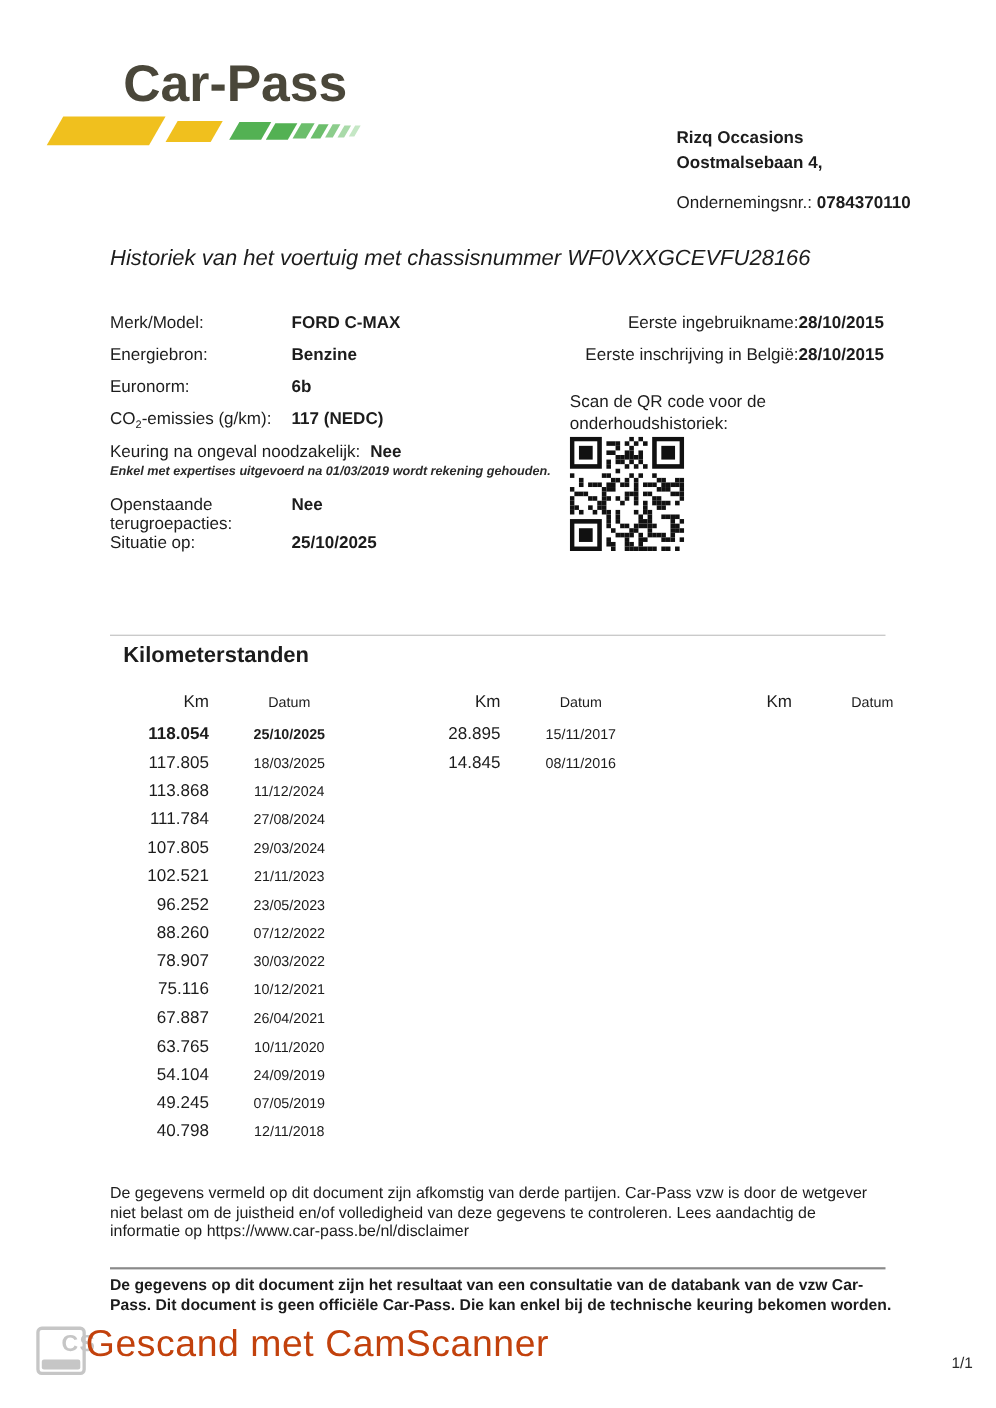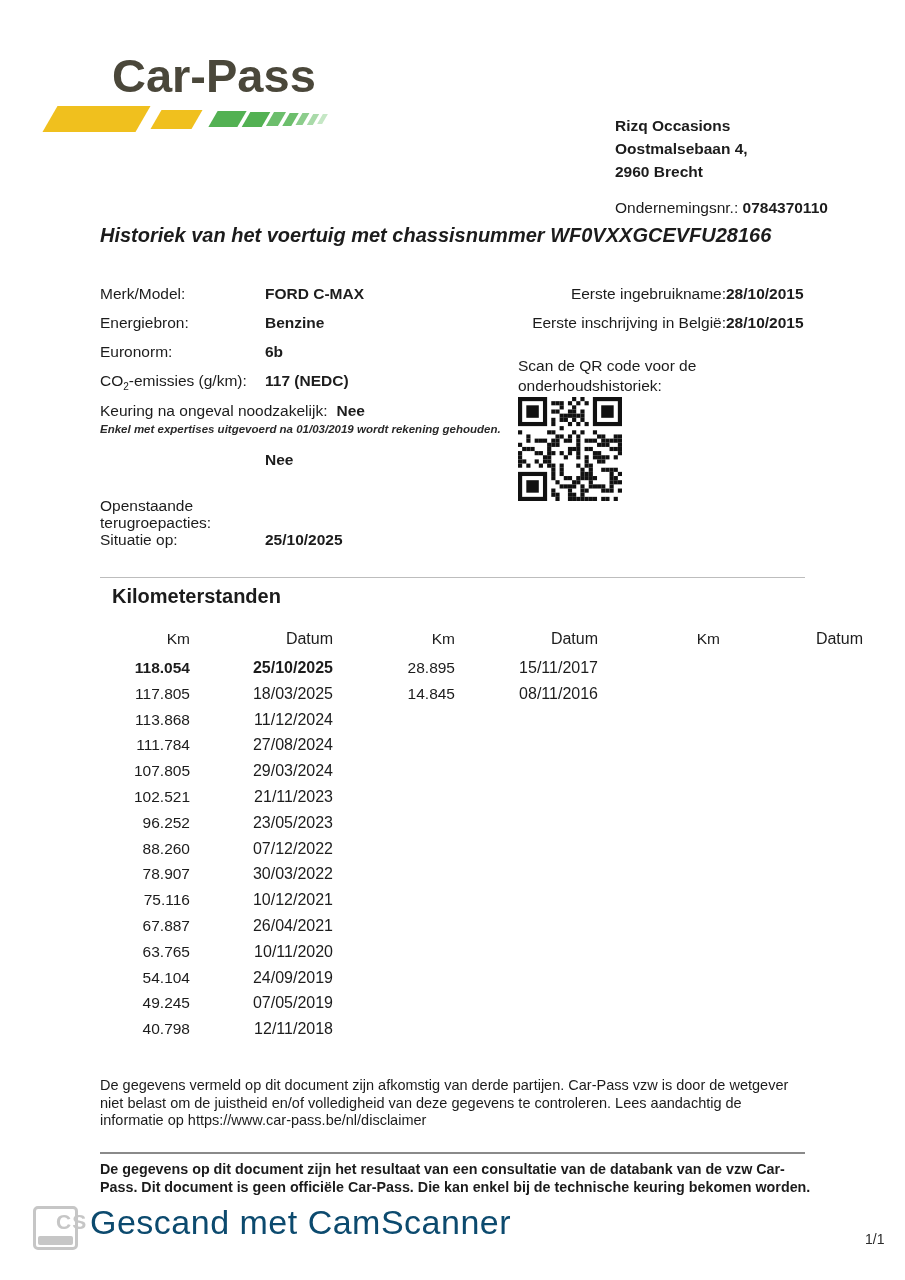--- a/index.html
+++ b/index.html
@@ -21,58 +21,58 @@
   .st8 { width:6px;  height:11px; background:var(--brand-green-4); margin-right:4px; }
   .st9 { width:5px;  height:10px; background:var(--brand-green-5); }
 
   
   .recipient { position:absolute; left:615px; top:114px; font-size:15.5px; line-height:23px; }
   .recipient .bold { font-weight:bold; }
   .company-line { margin-top:13px; font-weight:normal; }
   .company-line b { font-weight:bold; }
 
   
-  .title { position:absolute; left:100px; top:224px; width:720px; font-size:20px; font-weight:bold; font-style:italic; }
+  .title { position:absolute; left:100px; top:224px; width:720px; font-size:20px; font-weight:normal; font-style:italic; }
 
   
   .details-left { position:absolute; left:100px; top:285px; display:grid; grid-template-columns:165px auto; grid-auto-rows:29px; font-size:15.5px; }
   .details-right { position:absolute; left:518px; top:285px; display:grid; grid-template-columns:208px auto; grid-auto-rows:29px; font-size:15.5px;text-align:right; }
   .dval { font-weight:bold; }
   sub.co2 { font-size:10px; }
 
   .scan-text { position:absolute; left:518px; top:356px; width:215px; font-size:15.5px; line-height:20px; }
   .qr-box { position:absolute; left:518px; top:397px; width:104px; height:104px; }
 
   .keuring-row { position:absolute; left:100px; top:402px; font-size:15.5px; }
   .keuring-row .dval { margin-left:9px; }
   .keuring-note { position:absolute; left:100px; top:423px; font-size:11.5px; font-style:italic; font-weight:bold; color:#2a2a2a; }
   .recall-grid { position:absolute; left:100px; top:451px; display:grid; grid-template-columns:165px auto; font-size:15.5px; line-height:17px; row-gap:0; }
-  .recall-grid .lbl2 { width:150px;margin-top:46px; }
+  .recall-grid .lbl2 { width:150px; }
 
   
   .divider1 { position:absolute; left:100px; top:577px; width:705px; height:1px; background:#bdbdbd; }
   .km-title { position:absolute; left:100px; top:585px; font-size:20px; font-weight:bold;margin-left:12px; }
   .km-table { position:absolute; left:100px; top:627px; width:710px; display:grid; grid-template-columns:290px 265px 155px; }
-  .km-group { display:grid; grid-template-columns:90px 112px; column-gap:31px; align-content:start; }
+  .km-group { display:grid; grid-template-columns:90px 112px; column-gap:17px; align-content:start; }
   .km-group.g2, .km-group.g3 { grid-template-columns:65px 112px; }
   .km-cell { text-align:right; font-size:15.5px; line-height:25.8px; }
-  .dt-cell { text-align:right; font-size:16px; line-height:25.8px; }
+  .dt-cell { text-align:center; font-size:13px; line-height:25.8px; }
   .hdr { line-height:24px; margin-bottom:4px; }
   .boldrow { font-weight:bold; }
 
   
   .disclaimer { position:absolute; left:100px; top:1077px; width:708px; font-size:14.5px; line-height:17.5px; }
   .divider2 { position:absolute; left:100px; top:1152px; width:705px; height:2px; background:#8a8a8a; }
   .legal { position:absolute; left:100px; top:1161px; width:716px; font-size:14.3px; line-height:17.5px; font-weight:bold; }
 
   
   .cs-badge { position:absolute; left:33px; top:1206px; width:45px; height:44px; border:3px solid #c6c6c6; border-radius:5px; color:#c6c6c6;padding-left:20px; }
   .cs-badge .cs-letters { display:block; text-align:center; font-size:21px; font-weight:bold; line-height:26px; letter-spacing:1px; }
   .cs-badge .cs-bar { position:absolute; left:2px; right:2px; bottom:2px; height:9px; background:#c6c6c6; border-radius:2px; }
-  .scanner-text { position:absolute; left:90px; top:1203px; font-size:34px; color:#0c4a6e; letter-spacing:0.5px; }
+  .scanner-text { position:absolute; left:78px; top:1203px; font-size:34px; color:#c2410c; letter-spacing:0.5px; }
   .page-num { position:absolute; left:865px; top:1231px; font-size:14px; color:#2a2a2a; }
 </style>
 </head>
 <body>
 
 <div class="page">
 
   <div class="logo-text">Car-Pass</div>
   <div class="logo-stripes">
     <span class="stripe st1"></span>
@@ -82,21 +82,20 @@
     <span class="stripe st5"></span>
     <span class="stripe st6"></span>
     <span class="stripe st7"></span>
     <span class="stripe st8"></span>
     <span class="stripe st9"></span>
   </div>
 
   <div class="recipient">
     <div class="bold">Rizq Occasions</div>
     <div class="bold">Oostmalsebaan 4,</div>
-    <div class="bold">2960 Brecht</div>
     <div class="company-line">
       <span>Ondernemingsnr.:</span>
       <b>0784370110</b>
     </div>
   </div>
 
   <h1 class="title">Historiek van het voertuig met chassisnummer WF0VXXGCEVFU28166</h1>
 
   <div class="details-left">
     <div>Merk/Model:</div>

